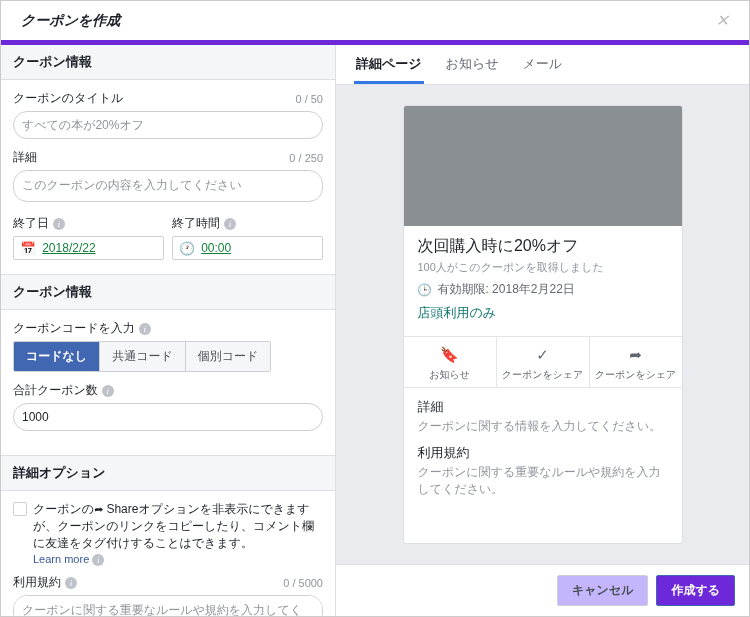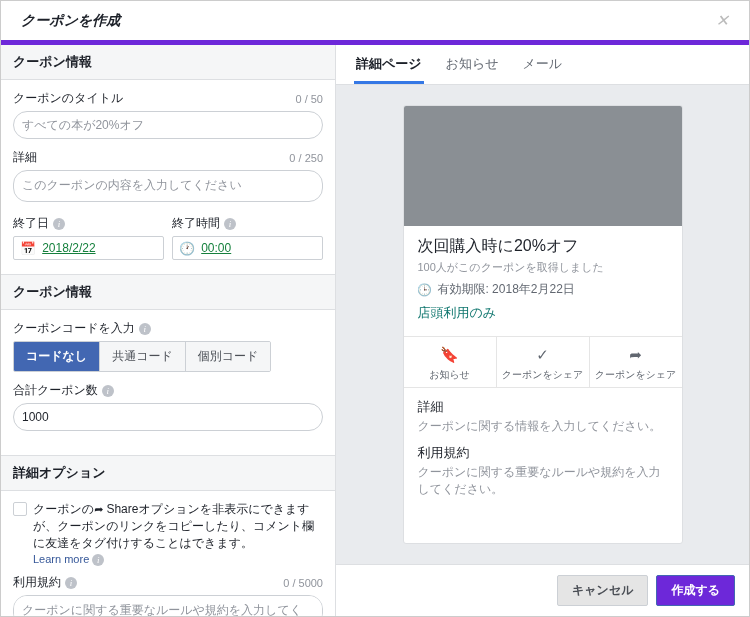--- a/index.html
+++ b/index.html
@@ -237,21 +237,21 @@
     justify-content: flex-end;
     gap: 8px;
     background: #fff;
   }
   .btn {
     padding: 6px 14px;
     font-size: 12px;
     border-radius: 2px;
     cursor: pointer;
     border: 1px solid #ccd0d5;
-    background: #e5e5e5;
+    background: #c4b5fd;
     color: #4b4f56;
     font-weight: bold;
   }
   .btn.primary {
     background: #6d28d9;
     border-color: #4267b2;
     color: #fff;
   }
 </style>
 </head>

